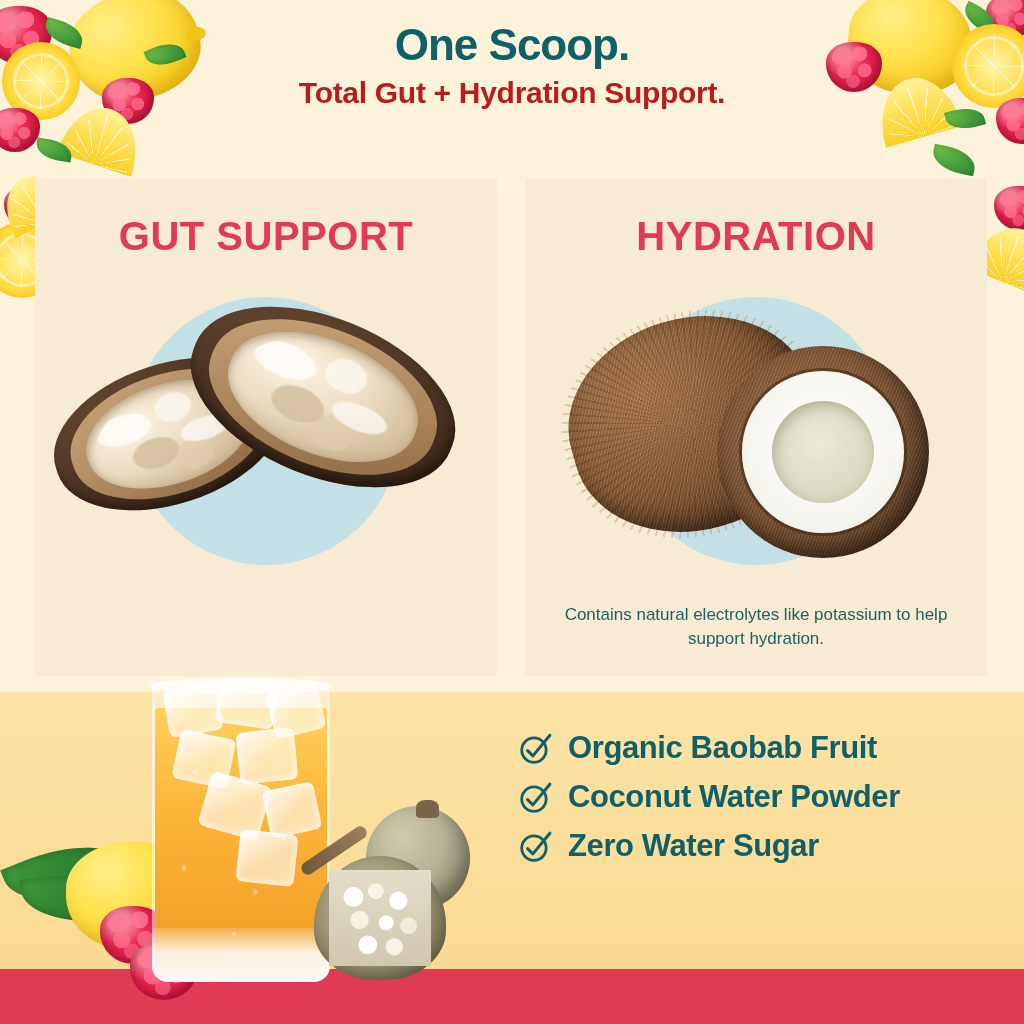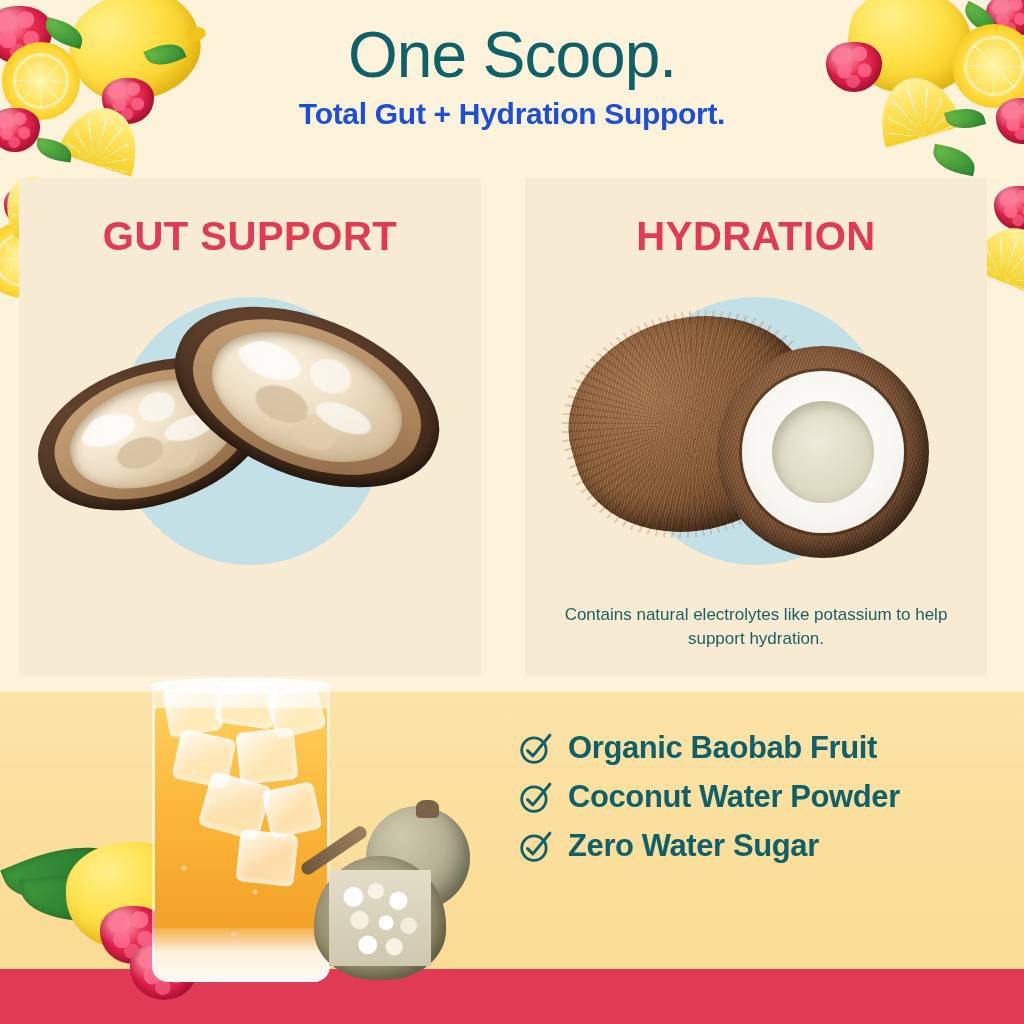--- a/index.html
+++ b/index.html
@@ -73,32 +73,32 @@
   .leaf{
     border-radius:0 72% 0 72%;
     background:linear-gradient(135deg,#64c martians 0%, #3f9d3a 100%);
     background:linear-gradient(135deg,#72c34a 0%, #2f8a35 100%);
     box-shadow:inset 0 0 6px rgba(22,80,24,.35);
   }
 
   
   .headline-wrap{ position:absolute; left:0; top:22px; width:1024px; text-align:center; z-index:6; }
   .headline{
-    font-size:64px; font-weight:normal; color:#10606a; letter-spacing:-1px; line-height:1.05;
+    font-size:44px; font-weight:bold; color:#10606a; letter-spacing:-1px; line-height:1.05;
   }
   .subheadline{
-    margin-top:8px; font-size:30px; font-weight:bold; color:#1d4ed8; letter-spacing:-.3px;
+    margin-top:8px; font-size:30px; font-weight:bold; color:#b91c1c; letter-spacing:-.3px;
   }
 
   
   .panel{
     position:absolute; top:178px; height:498px;
     background:#f7ecd3; z-index:4;
   }
-  .panel.left { left:19px;  width:462px; }
+  .panel.left { left:35px;  width:462px; }
   .panel.right{ left:525px; width:462px; }
 
   .panel-title{
     position:absolute; left:0; right:0; top:36px; text-align:center;
     font-size:40px; font-weight:bold; color:#e03a55; letter-spacing:.5px;
   }
   .panel-media{
     position:absolute; left:0; right:0; top:94px; height:318px;
   }
   .media-circle{

